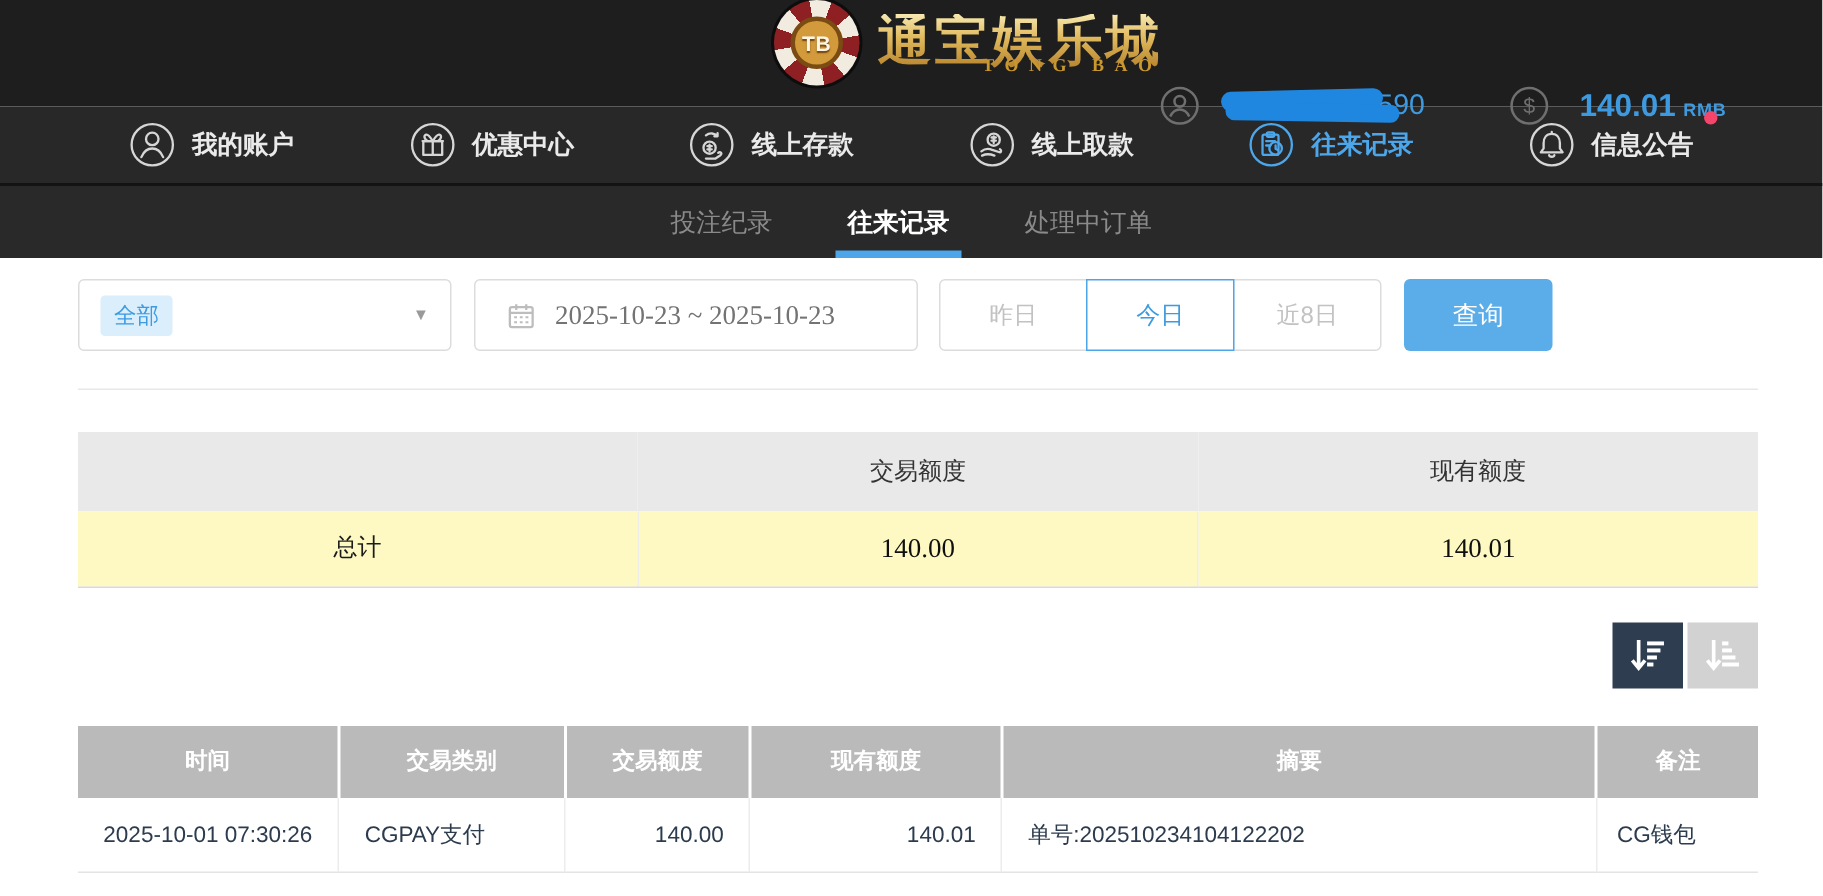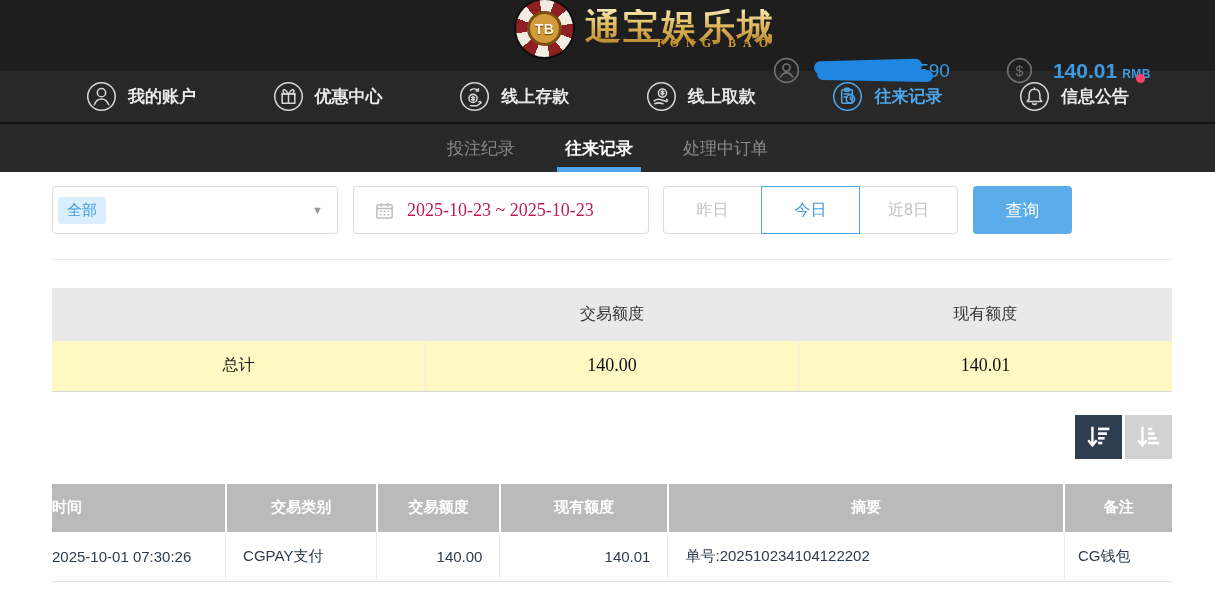--- a/index.html
+++ b/index.html
@@ -55,27 +55,27 @@
             display:flex; justify-content:center; gap:46px; }
   .subtab { height:100%; display:flex; align-items:center; color:#8a8a8a; font-size:17px;
             position:relative; cursor:pointer; padding:0 2px; }
   .subtab.active { color:#ffffff; font-weight:bold; }
   .subtab.active::after { content:""; position:absolute; left:-6px; right:-6px; bottom:0;
             height:5px; background:#4da6ea; }
 
   
   .content { margin:14px 43px 0 52px; }
   .filter-row { display:flex; align-items:stretch; height:48px; }
-  .select-box { width:286px; border:1px solid #dcdcdc; border-radius:4px; display:flex;
-                align-items:center; padding:0 14px 0 5px; cursor:pointer; background:#fff; }
+  .select-box { width:249px; border:1px solid #dcdcdc; border-radius:4px; display:flex;
+                align-items:center; padding:0 14px 0 14px; cursor:pointer; background:#fff; }
   .select-chip { background:#dbeefc; color:#3d9be0; font-size:15px; padding:4px 9px; border-radius:3px; }
   .select-caret { margin-left:auto; color:#9a9a9a; font-size:11px; }
   .date-box { width:296px; border:1px solid #dcdcdc; border-radius:4px; display:flex; align-items:center;
               margin-left:15px; padding:0 14px 0 21px; cursor:pointer; background:#fff; }
-  .date-text { font-family:"Liberation Serif", serif; color:#be185d; font-size:18px; margin-left:13px; }
+  .date-text { font-family:"Liberation Serif", serif; color:#737373; font-size:18px; margin-left:13px; }
   .range-group { display:flex; margin-left:14px; }
   .range-btn { width:99px; border:1px solid #dcdcdc; background:#fff; color:#c2c2c2; font-size:16px;
                display:flex; align-items:center; justify-content:center; cursor:pointer; }
   .range-btn:first-child { border-radius:4px 0 0 4px; }
   .range-btn:last-child { border-radius:0 4px 4px 0; }
   .range-btn + .range-btn { margin-left:-1px; }
   .range-btn.active { border-color:#4da6ea; color:#3d9be0; z-index:2; background:#fff; }
   .search-btn { width:99px; margin-left:15px; background:#5bade9; border:none; border-radius:4px;
                 color:#fff; font-size:17px; cursor:pointer; }
 
@@ -95,21 +95,21 @@
               justify-content:center; cursor:pointer; }
   .sort-btn.dark { background:#2e3d50; }
   .sort-btn.light { background:#d2d2d2; }
 
   
   .records { width:100%; border-collapse:collapse; table-layout:fixed; margin-top:25px; }
   .records th { background:#bababa; color:#fff; font-size:15px; height:48px; }
   .records th + th { border-left:2px solid #fff; }
   .records td { height:50px; font-size:15px; color:#2c3c4e; border-bottom:1px solid #e4e4e4; background:#fff; }
   .records td + td { border-left:1px solid #ececec; }
-  .c-time { width:15.5%; text-align:left; }
+  .c-time { width:15.5%; text-align:center; }
   .c-type { width:13.5%; text-align:left; padding-left:17px; }
   .c-amt  { width:11%;  text-align:right; padding-right:17px; }
   .c-cur  { width:15%;  text-align:right; padding-right:17px; }
   .c-sum  { width:35.4%;text-align:left; padding-left:17px; }
   .c-note { width:9.6%; text-align:left; padding-left:13px; }
   .records th.c-type, .records th.c-amt, .records th.c-cur, .records th.c-sum, .records th.c-note
           { text-align:center; padding:0; }
 </style>
 </head>
 <body>

